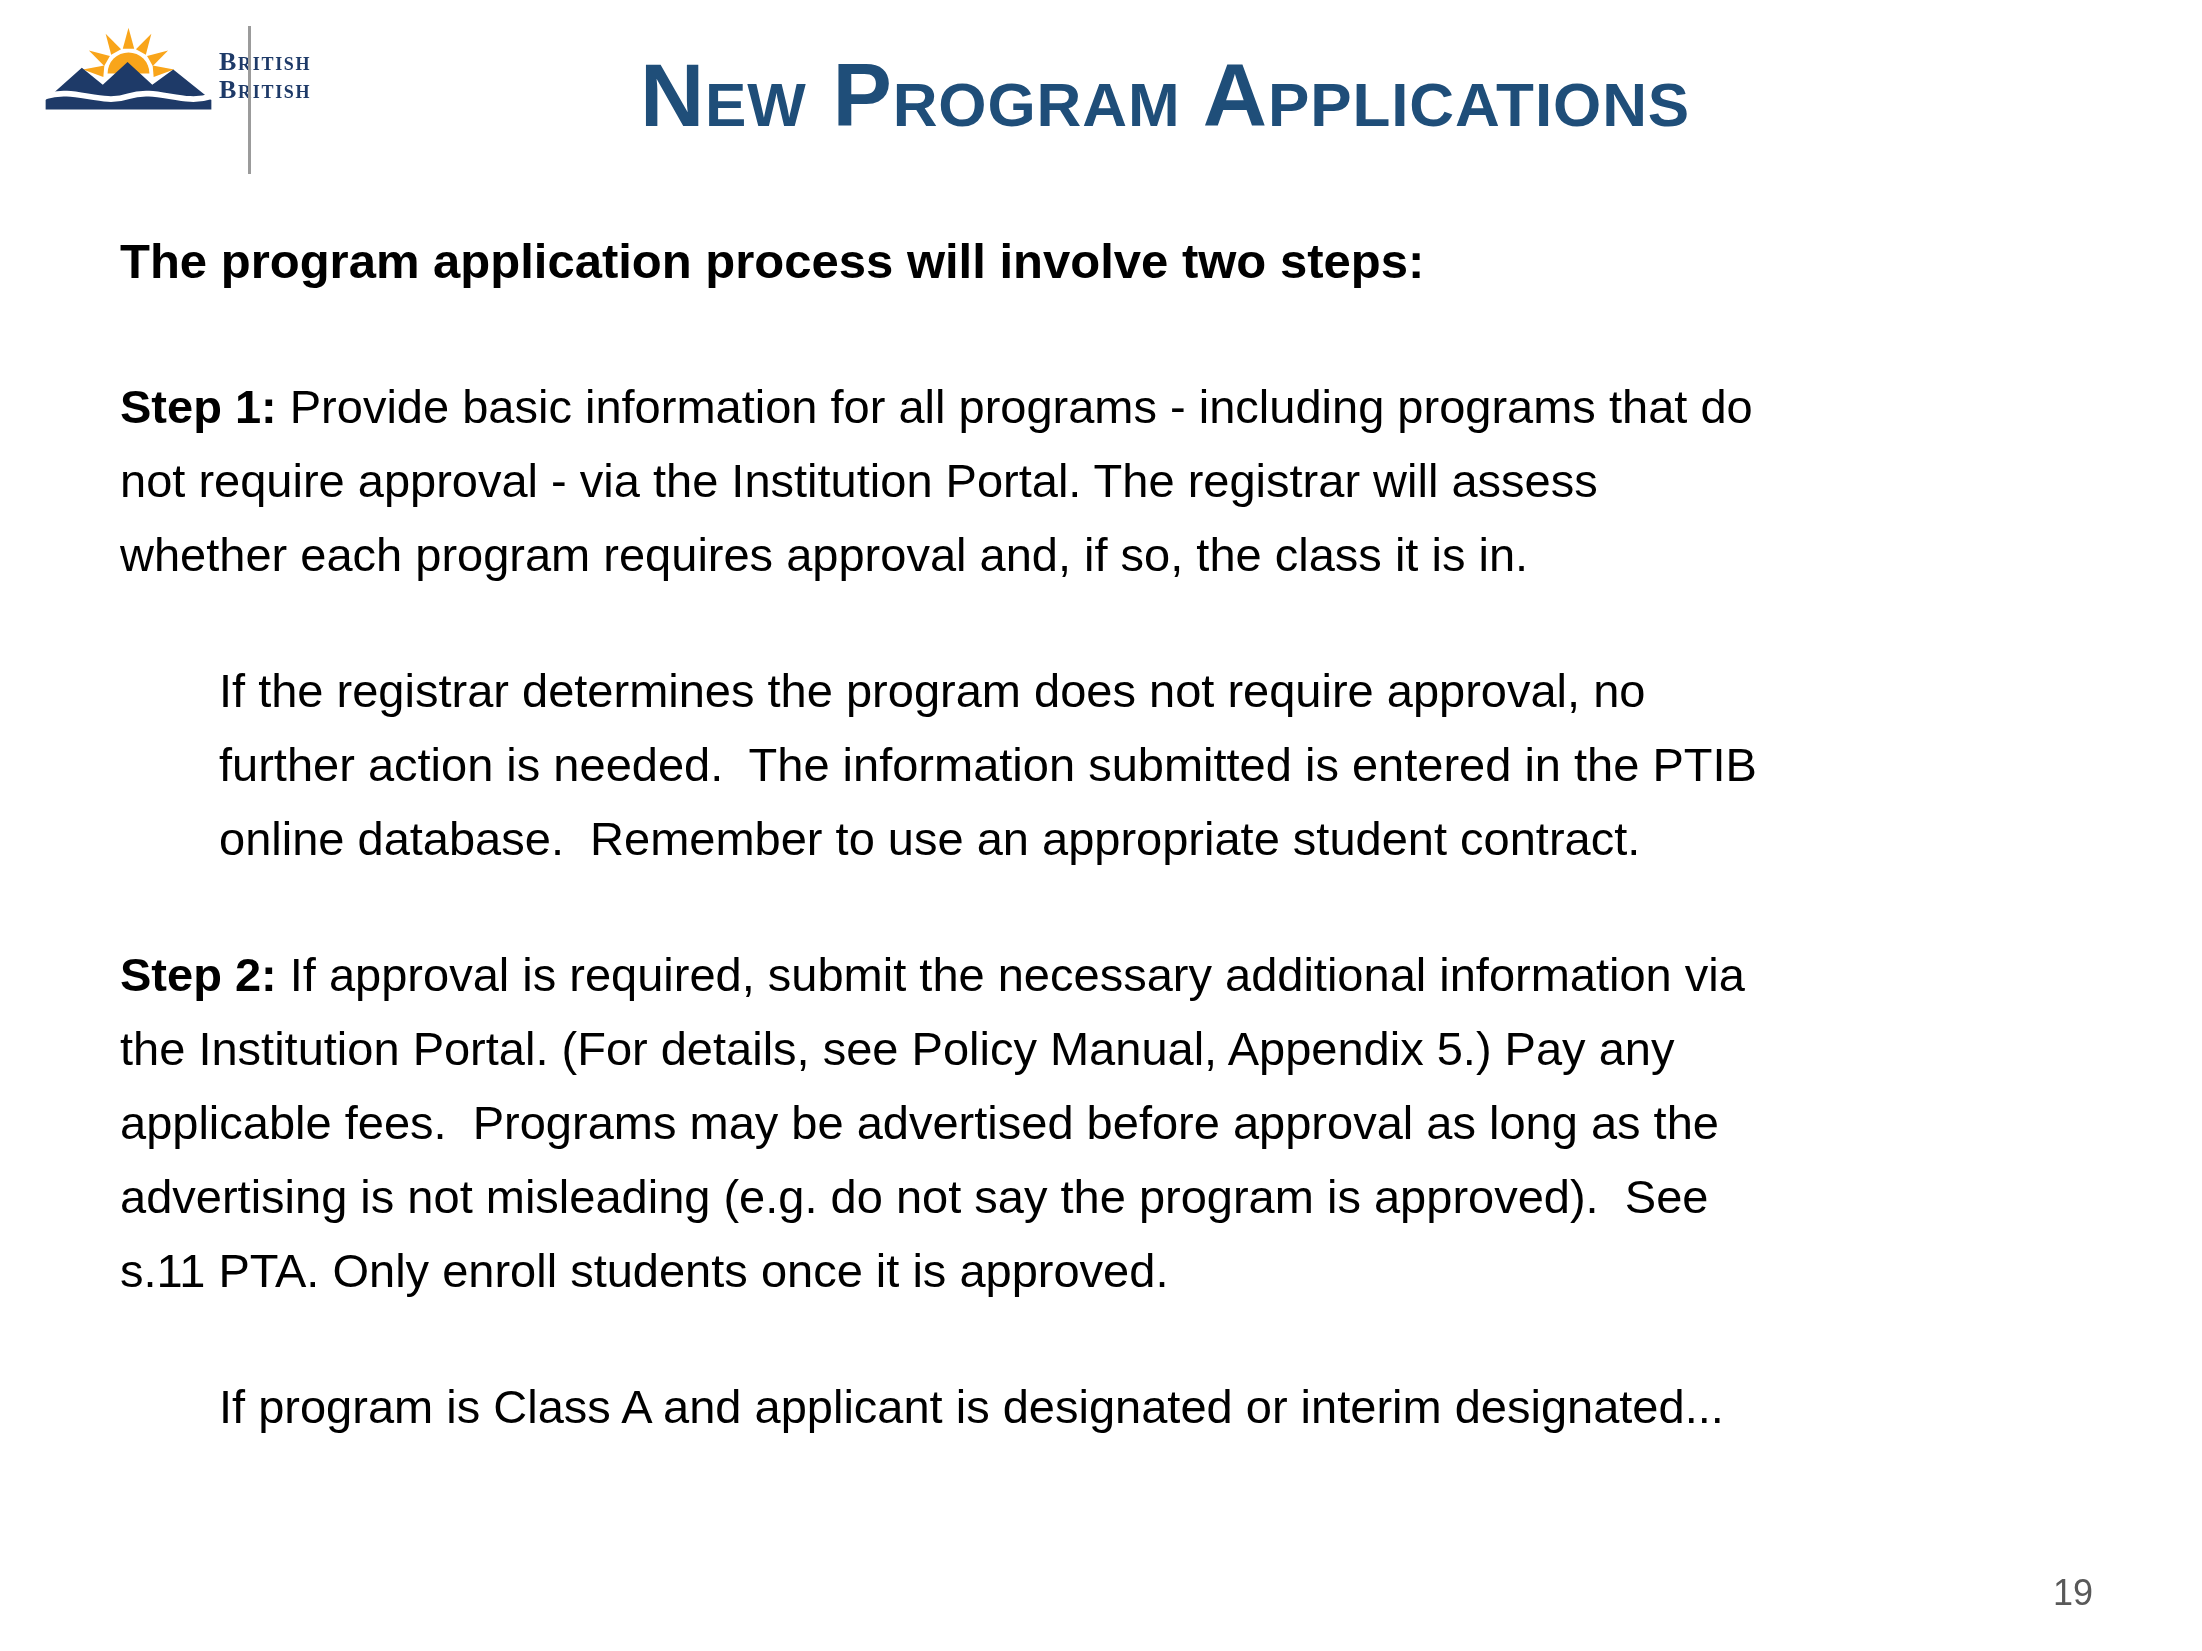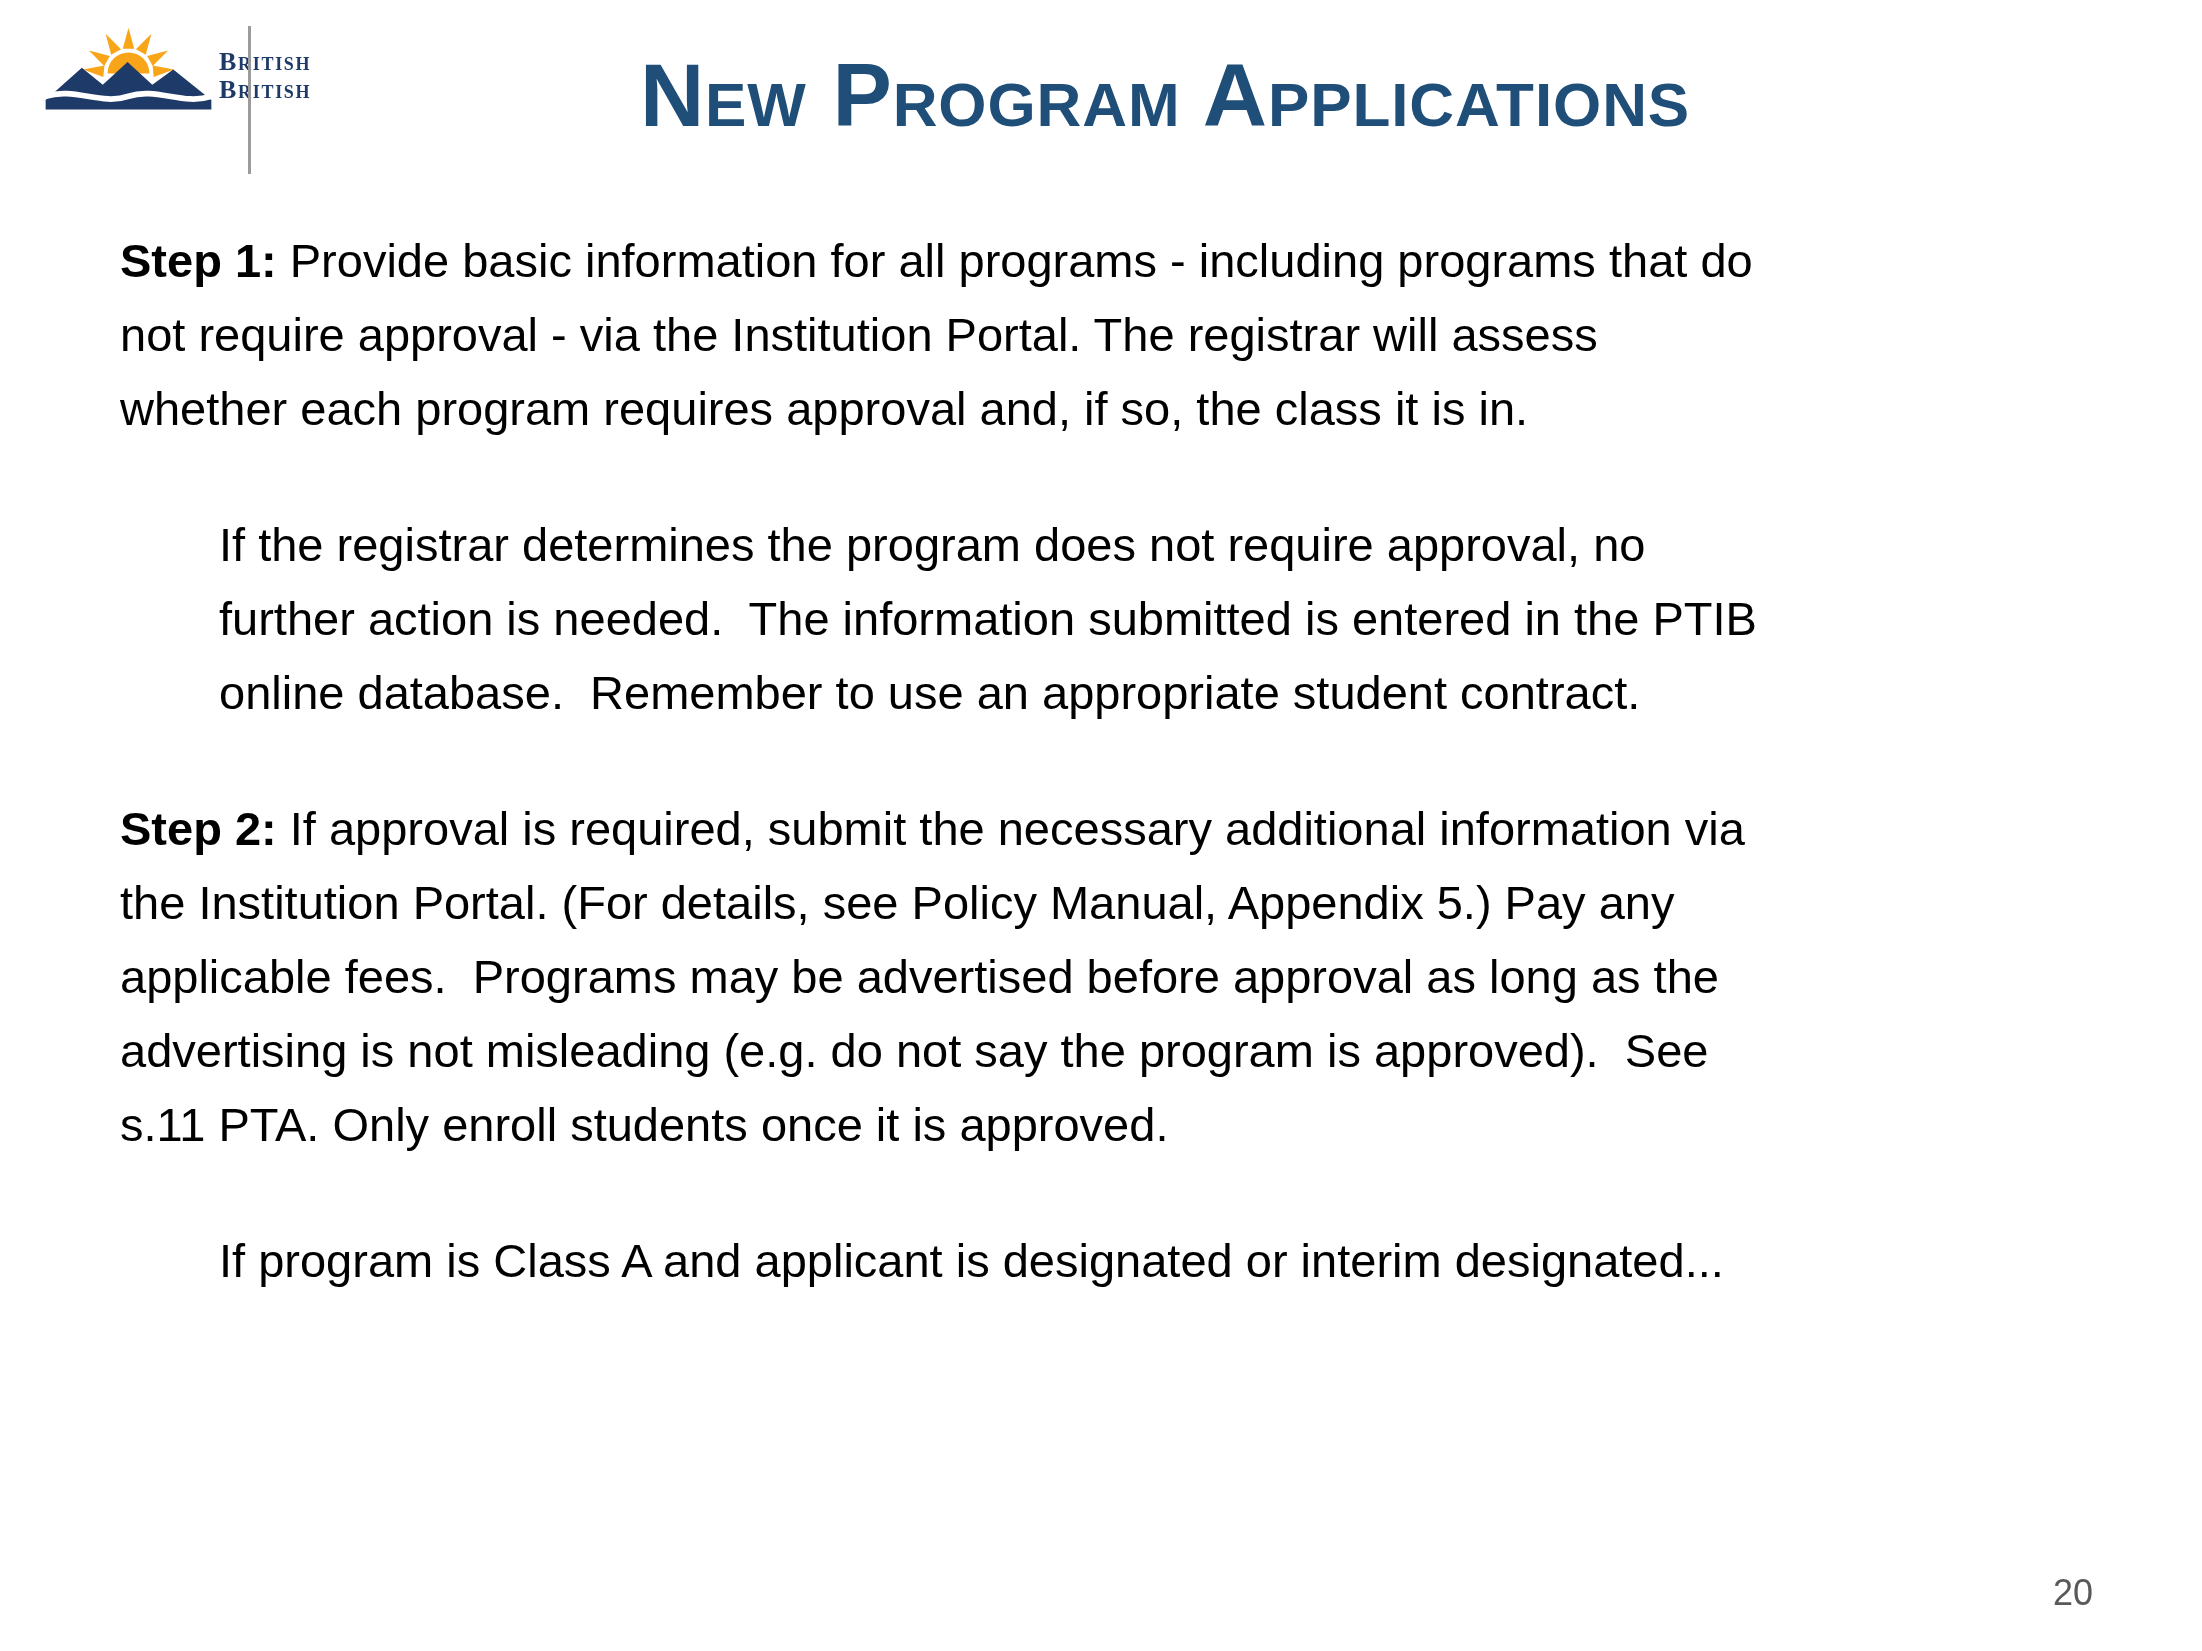--- a/index.html
+++ b/index.html
@@ -141,35 +141,36 @@
     </div>
 
     <div class="title-wrap">
       <h1 class="slide-title">New Program Applications</h1>
     </div>
 
   </div>
 
   <div class="body">
 
+    <p class="para intro">The program application process will involve two steps:</p>
 
     <p class="para"><b>Step 1:</b><span> Provide basic information for all programs - including programs that do
 not require approval - via the Institution Portal. The registrar will assess
 whether each program requires approval and, if so, the class it is in.</span></p>
 
     <p class="para indent">If the registrar determines the program does not require approval, no
 further action is needed.  The information submitted is entered in the PTIB
 online database.  Remember to use an appropriate student contract.</p>
 
     <p class="para"><b>Step 2:</b><span> If approval is required, submit the necessary additional information via
 the Institution Portal. (For details, see Policy Manual, Appendix 5.) Pay any
 applicable fees.  Programs may be advertised before approval as long as the
 advertising is not misleading (e.g. do not say the program is approved).  See
 s.11 PTA. Only enroll students once it is approved.</span></p>
 
     <p class="para indent last">If program is Class A and applicant is designated or interim designated...</p>
 
   </div>
 
-  <div class="page-number">20</div>
+  <div class="page-number">19</div>
 
 </div>
 
 
 </body></html>

